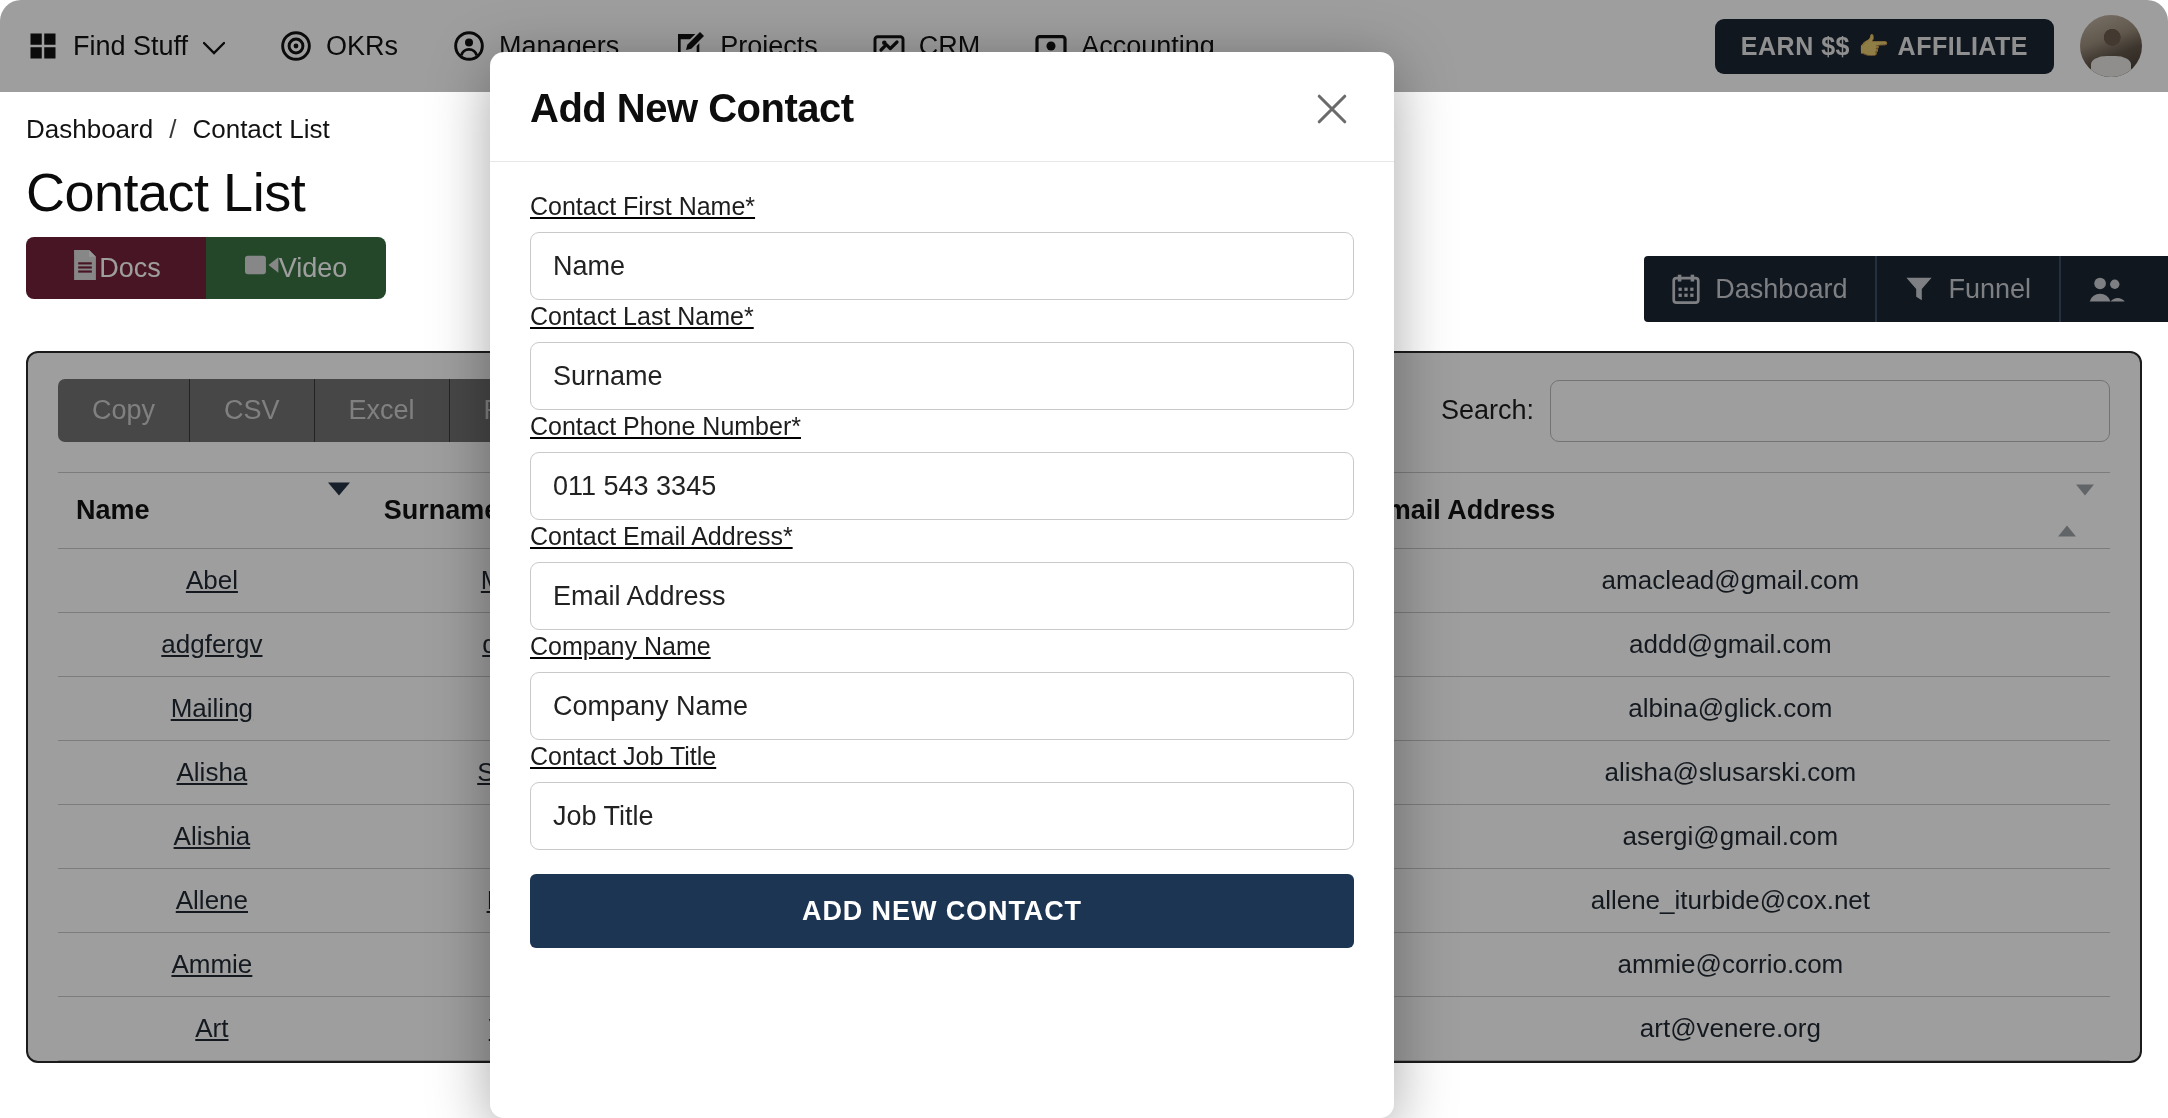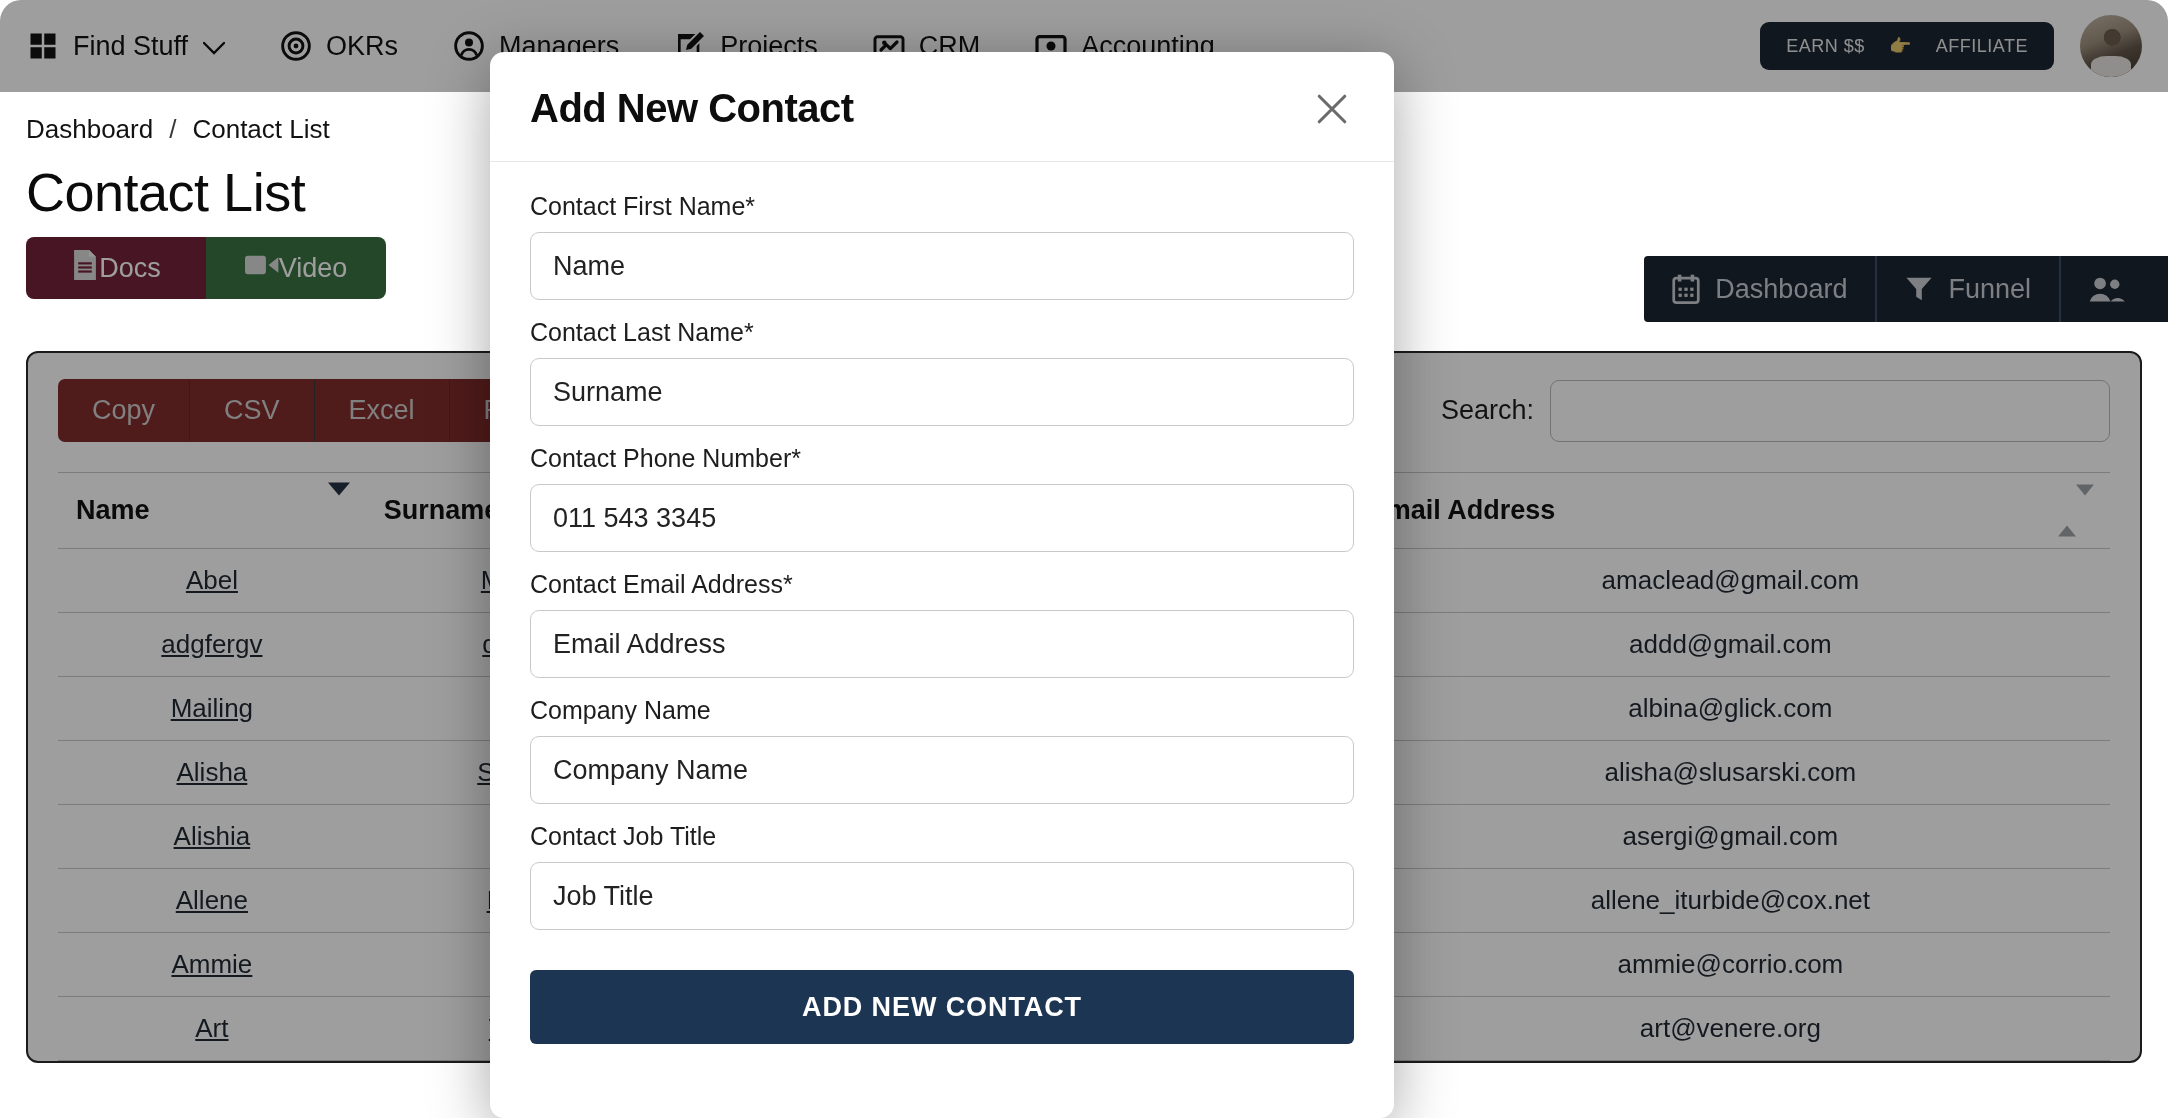--- a/index.html
+++ b/index.html
@@ -29,24 +29,25 @@
     display: flex; align-items: center; gap: 13px;
     font-size: 27px; color: #111; white-space: nowrap;
   }
   .nav-ico { width: 34px; height: 34px; display:flex; align-items:center; justify-content:center; flex:0 0 auto; }
   .nav-ico svg { display:block; }
   .chev { margin-left: 2px; }
 
   .nav-right { margin-left: auto; display: flex; align-items: center; gap: 26px; }
   .affiliate-btn {
     background: #12263f; color: #e6e6e6;
-    font-size: 18px; letter-spacing: .5px;
+    font-size: 25px; letter-spacing: .5px;
     padding: 13px 26px; border-radius: 9px;
-    display: flex; align-items: center; gap: 24px;
+    display: flex; align-items: center; gap: 8px;
     white-space: nowrap;
+    font-weight: bold;
   }
   .avatar {
     width: 62px; height: 62px; border-radius: 50%;
     background:
       radial-gradient(circle at 52% 36%, #7a5a42 0 16%, transparent 17%),
       linear-gradient(160deg,#cdb79a 0%,#a98e6e 38%,#6a5640 62%,#3e3324 100%);
     overflow:hidden; position:relative; flex:0 0 auto;
   }
   .avatar::after{
     content:""; position:absolute; left:18%; bottom:0; width:64%; height:34%;
@@ -87,21 +88,21 @@
 
   
   .card {
     margin-top: 52px; background: #fff;
     border: 2px solid #2b2b2b; border-radius: 12px;
     padding: 26px 30px 0 30px; min-height: 700px;
   }
   .card-top { display: flex; align-items: center; }
   .export-group { display: flex; border-radius: 7px; overflow: hidden; }
   .export-btn {
-    background: #b91c1c; color: #cfcfcf; font-size: 27px;
+    background: #737373; color: #cfcfcf; font-size: 27px;
     padding: 16px 34px; border-right: 1px solid #3a3a3a;
   }
   .export-btn:last-child { border-right: none; }
   .search-wrap { margin-left: auto; display: flex; align-items: center; gap: 16px; }
   .search-label { font-size: 27px; color: #1d1d1d; }
   .search-input {
     width: 560px; height: 62px; border: 1px solid #b9b9b9; border-radius: 9px;
     background: transparent;
   }
 
@@ -135,21 +136,21 @@
     display: flex; flex-direction: column;
   }
   .modal-head {
     display:flex; align-items:center; justify-content: space-between;
     padding: 34px 40px 30px 40px;
     border-bottom: 1px solid #e7e7e7;
   }
   .modal-title { font-size: 40px; font-weight: bold; color: #0d0d0d; letter-spacing:-0.5px; }
   .modal-close { width: 44px; height: 44px; display:flex; align-items:center; justify-content:center; }
   .modal-body { padding: 30px 40px 0 40px; flex: 1; }
-  .field { margin-bottom: 18px; }
+  .field { margin-bottom: 2px; text-decoration: underline; }
   .field-label { font-size: 25px; color: #1d1d1d; margin-bottom: 11px; }
   .field-input {
     width: 100%; height: 68px;
     border: 1px solid #c9c9c9; border-radius: 9px;
     padding: 0 22px; font-size: 27px; color: #222;
     font-family: "Liberation Sans", sans-serif;
     background: #fff; outline: none;
   }
   .field-input::placeholder { color: #222; opacity: 1; }
   .submit-btn {

